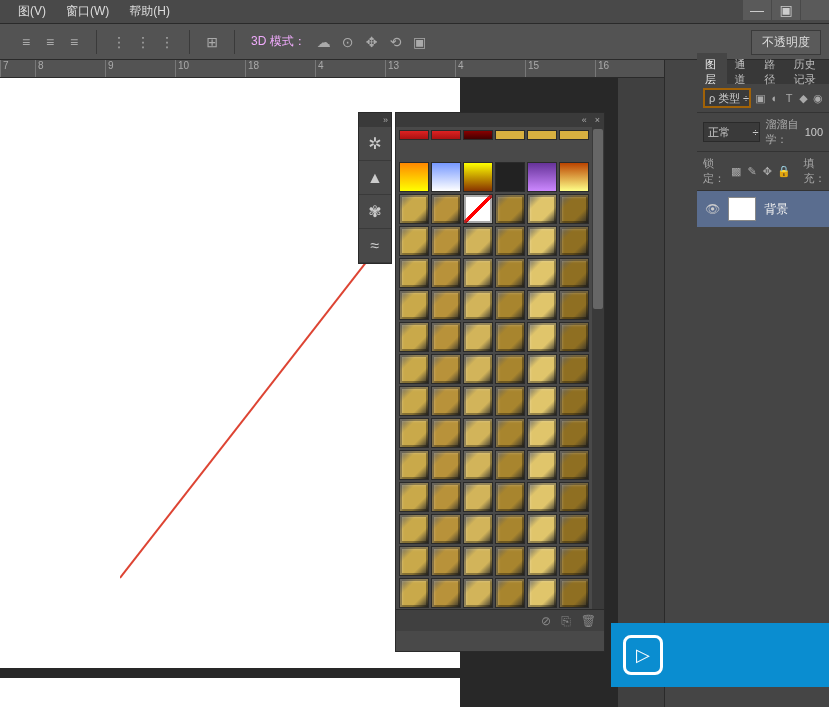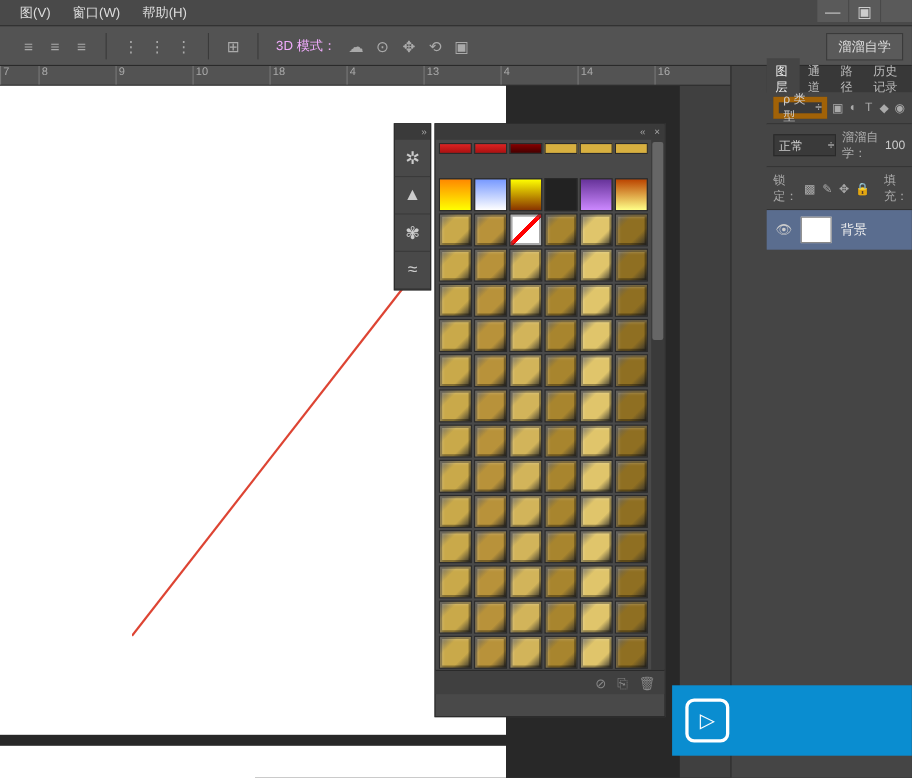--- a/index.html
+++ b/index.html
@@ -178,21 +178,21 @@
   align-items: center;
   padding: 4px 6px;
   gap: 4px;
   background: #454545;
   border-bottom: 1px solid #333;
 }
 .filter-btn {
   width: 70px;
   height: 20px;
   background: #3a3a3a;
-  border: 5px solid #a16207;
+  border: 2px solid #a16207;
   color: #ccc;
   font-size: 11px;
   display: flex;
   align-items: center;
   padding-left: 4px;
 }
 .filter-icon {
   width: 16px;
   height: 16px;
   color: #aaa;
@@ -427,34 +427,34 @@
   </div>
   <div class="sep"></div>
   <div class="opt-group">
     <span class="mode-label">3D 模式：</span>
     <div class="opt-icon">☁</div>
     <div class="opt-icon">⊙</div>
     <div class="opt-icon">✥</div>
     <div class="opt-icon">⟲</div>
     <div class="opt-icon">▣</div>
   </div>
-  <div class="basic-fn">溜溜自学</div>
+  <div class="basic-fn">不透明度</div>
 </div>
 
 <div class="work-area">
   <div class="ruler-h">
     <div class="ruler-tick" style="width:35px">7</div>
     <div class="ruler-tick">8</div>
     <div class="ruler-tick">9</div>
     <div class="ruler-tick">10</div>
     <div class="ruler-tick">18</div>
     <div class="ruler-tick">4</div>
     <div class="ruler-tick">13</div>
     <div class="ruler-tick">4</div>
-    <div class="ruler-tick">14</div>
+    <div class="ruler-tick">15</div>
     <div class="ruler-tick">16</div>
     <div class="ruler-tick">17</div>
     <div class="ruler-tick">18</div>
     <div class="ruler-tick">19</div>
 
   </div>
   <div class="canvas-container">
     <div class="canvas"></div>
     <div class="canvas2"></div>
     <svg class="arrow" width="280" height="360">

